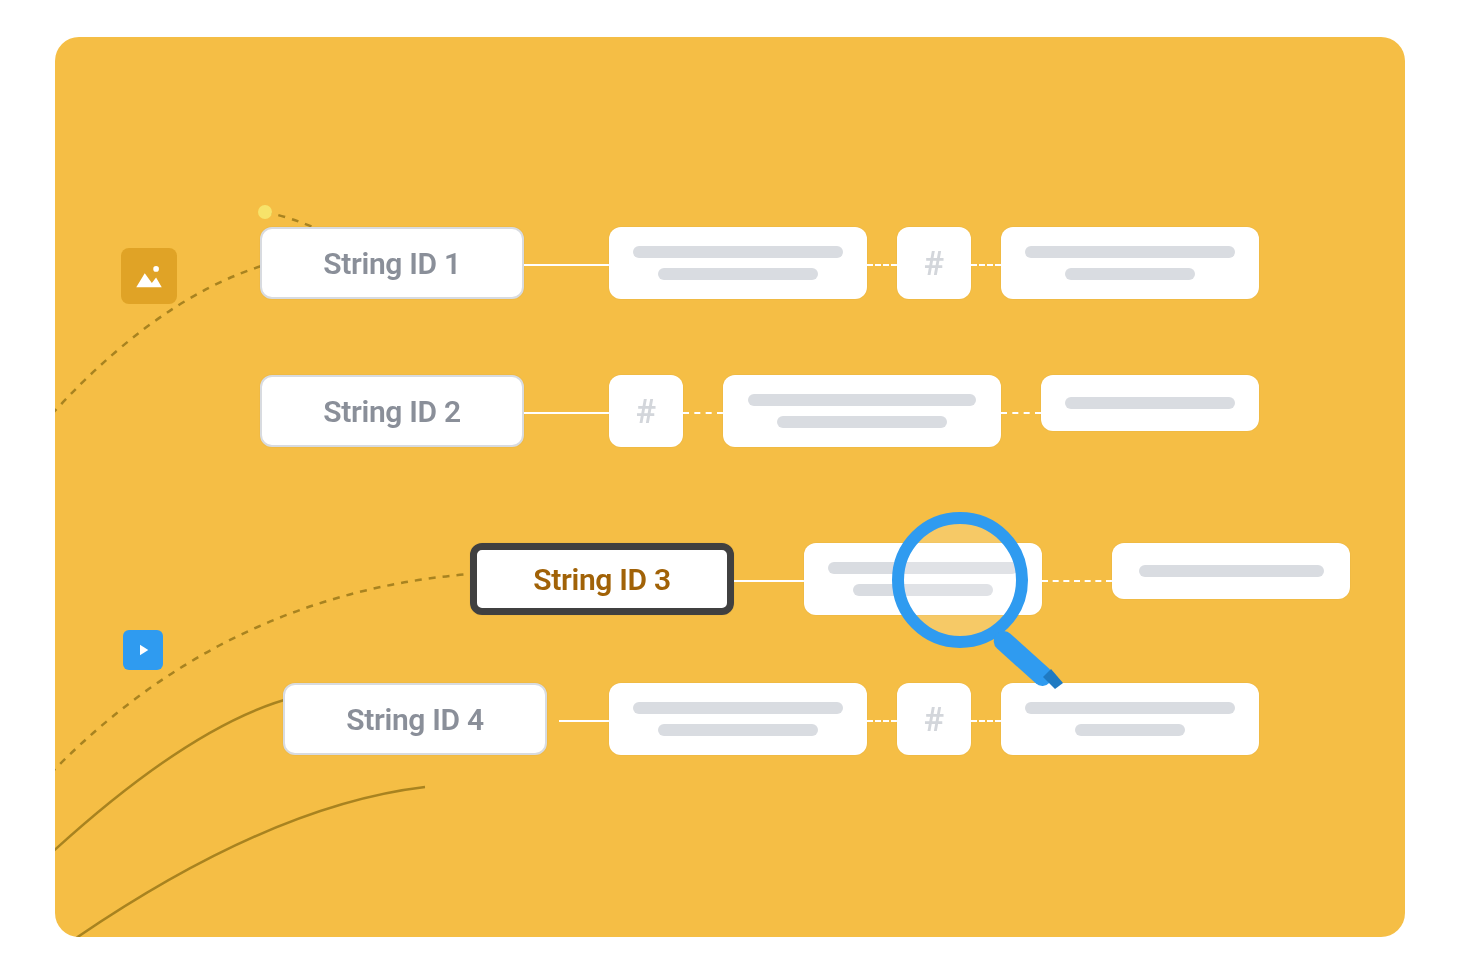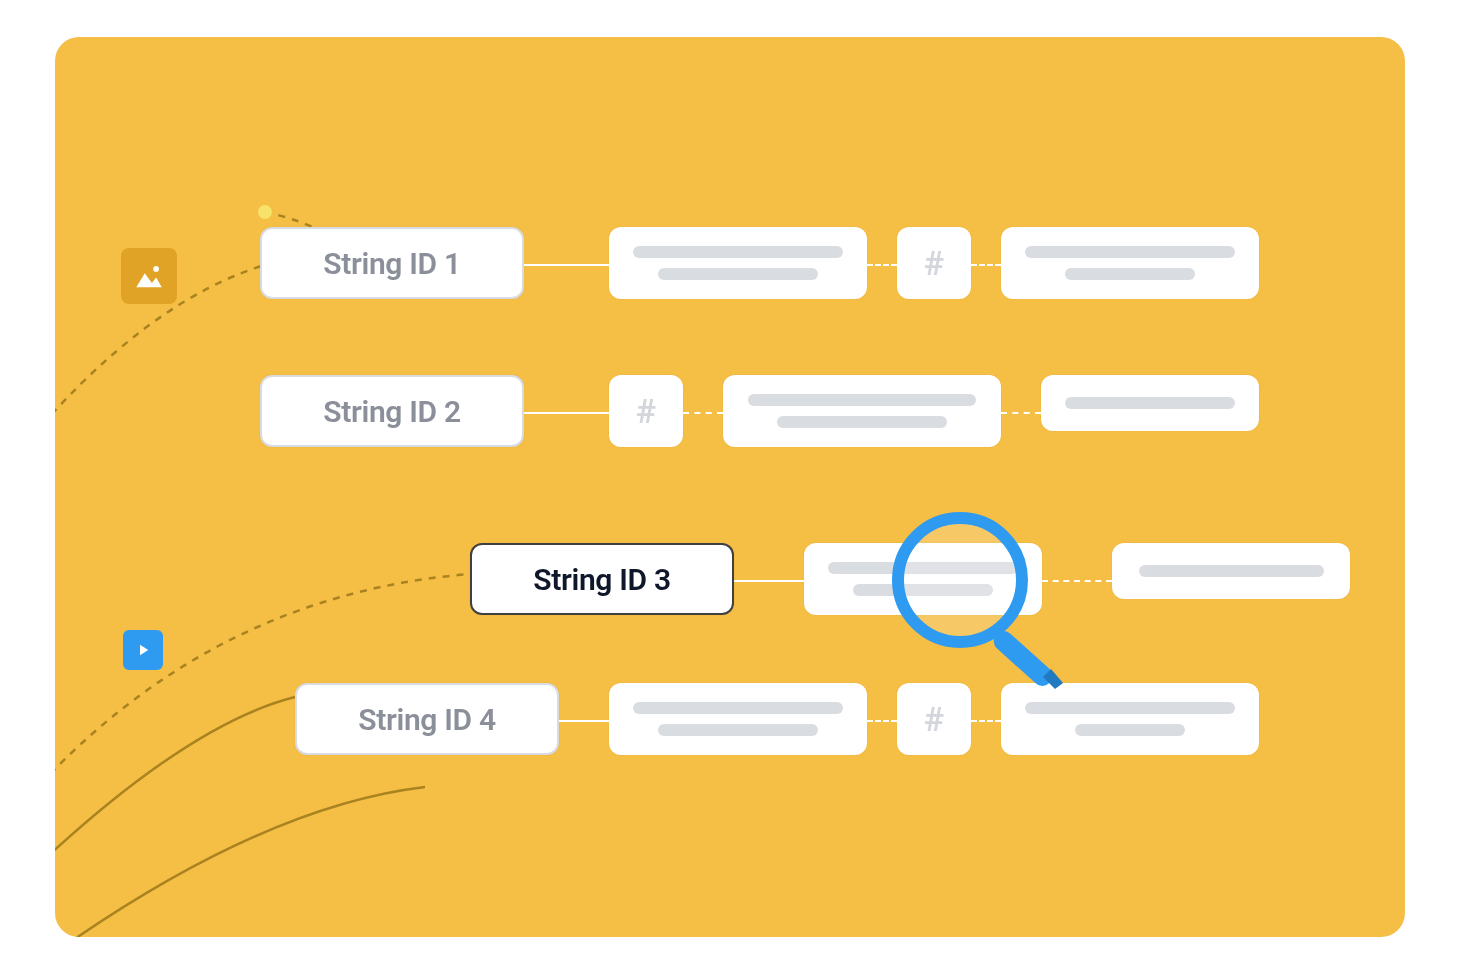--- a/index.html
+++ b/index.html
@@ -61,22 +61,22 @@
     .label-pill {
       height: 72px;
       width: 264px;
       font-size: 30px;
       font-weight: 600;
       color: #8A8F99;
       border: 2px solid #D8DBE0;
       letter-spacing: -0.3px;
     }
     .label-pill.active {
-      color: #0f172a;
-      border: 2px solid #404040;
+      color: #a16207;
+      border: 7px solid #404040;
     }
     .text-pill {
       flex-direction: column;
       gap: 10px;
       padding: 14px 22px;
     }
     .bar {
       height: 12px;
       border-radius: 6px;
       background: #D9DCE1;
@@ -171,21 +171,21 @@
         <div class="bar" style="width:190px"></div>
           <div class="bar" style="width:140px"></div>
       </div>
       <div class="connector dashed" style="left:987px;width:70px"></div>
       <div class="pill text-pill" style="left:1057px;width:238px;height:56px">
         <div class="bar" style="width:185px"></div>
       </div>
     </div>
 
     <div class="row" style="top:456px">
-      <div class="pill label-pill" style="left:240px">String ID 4</div>
+      <div class="pill label-pill" style="left:228px">String ID 4</div>
       <div class="connector solid" style="left:504px;width:50px"></div>
       <div class="pill text-pill" style="left:554px;width:258px;height:72px">
         <div class="bar" style="width:210px"></div>
           <div class="bar" style="width:160px"></div>
       </div>
       <div class="connector dashed" style="left:812px;width:30px"></div>
       <div class="pill hash-pill" style="left:842px">#</div>
       <div class="connector dashed" style="left:916px;width:30px"></div>
       <div class="pill text-pill" style="left:946px;width:258px;height:72px">
         <div class="bar" style="width:210px"></div>

